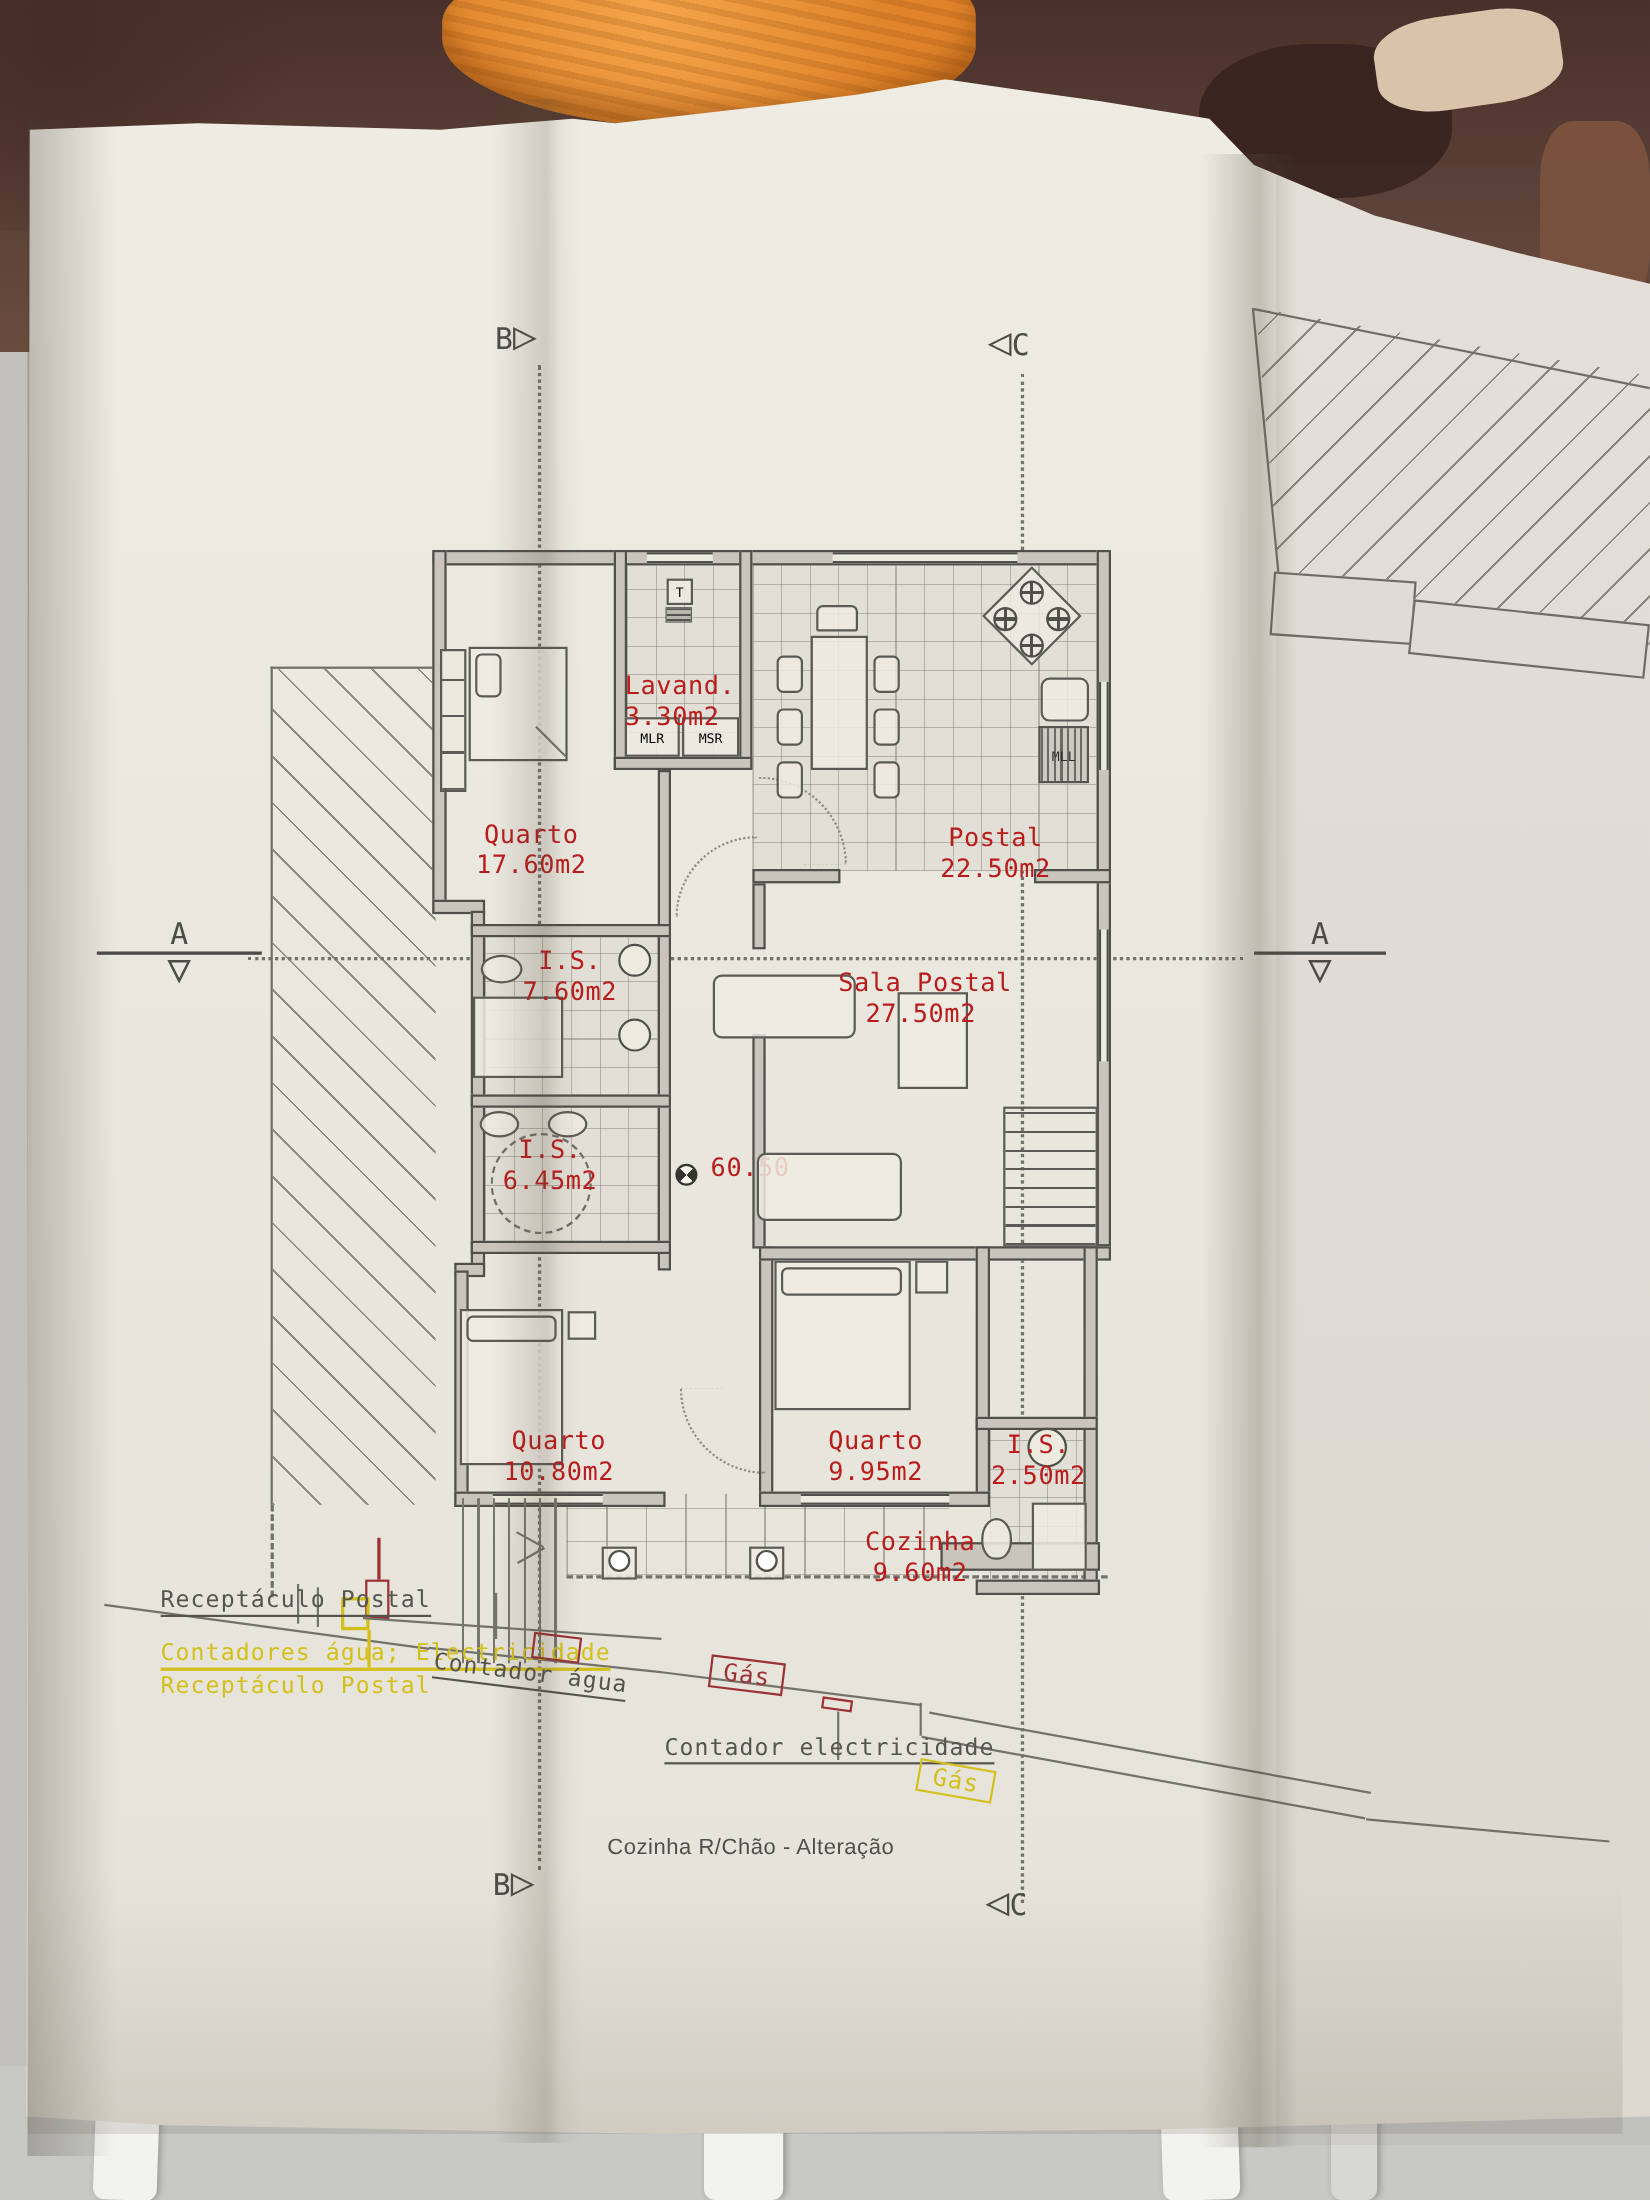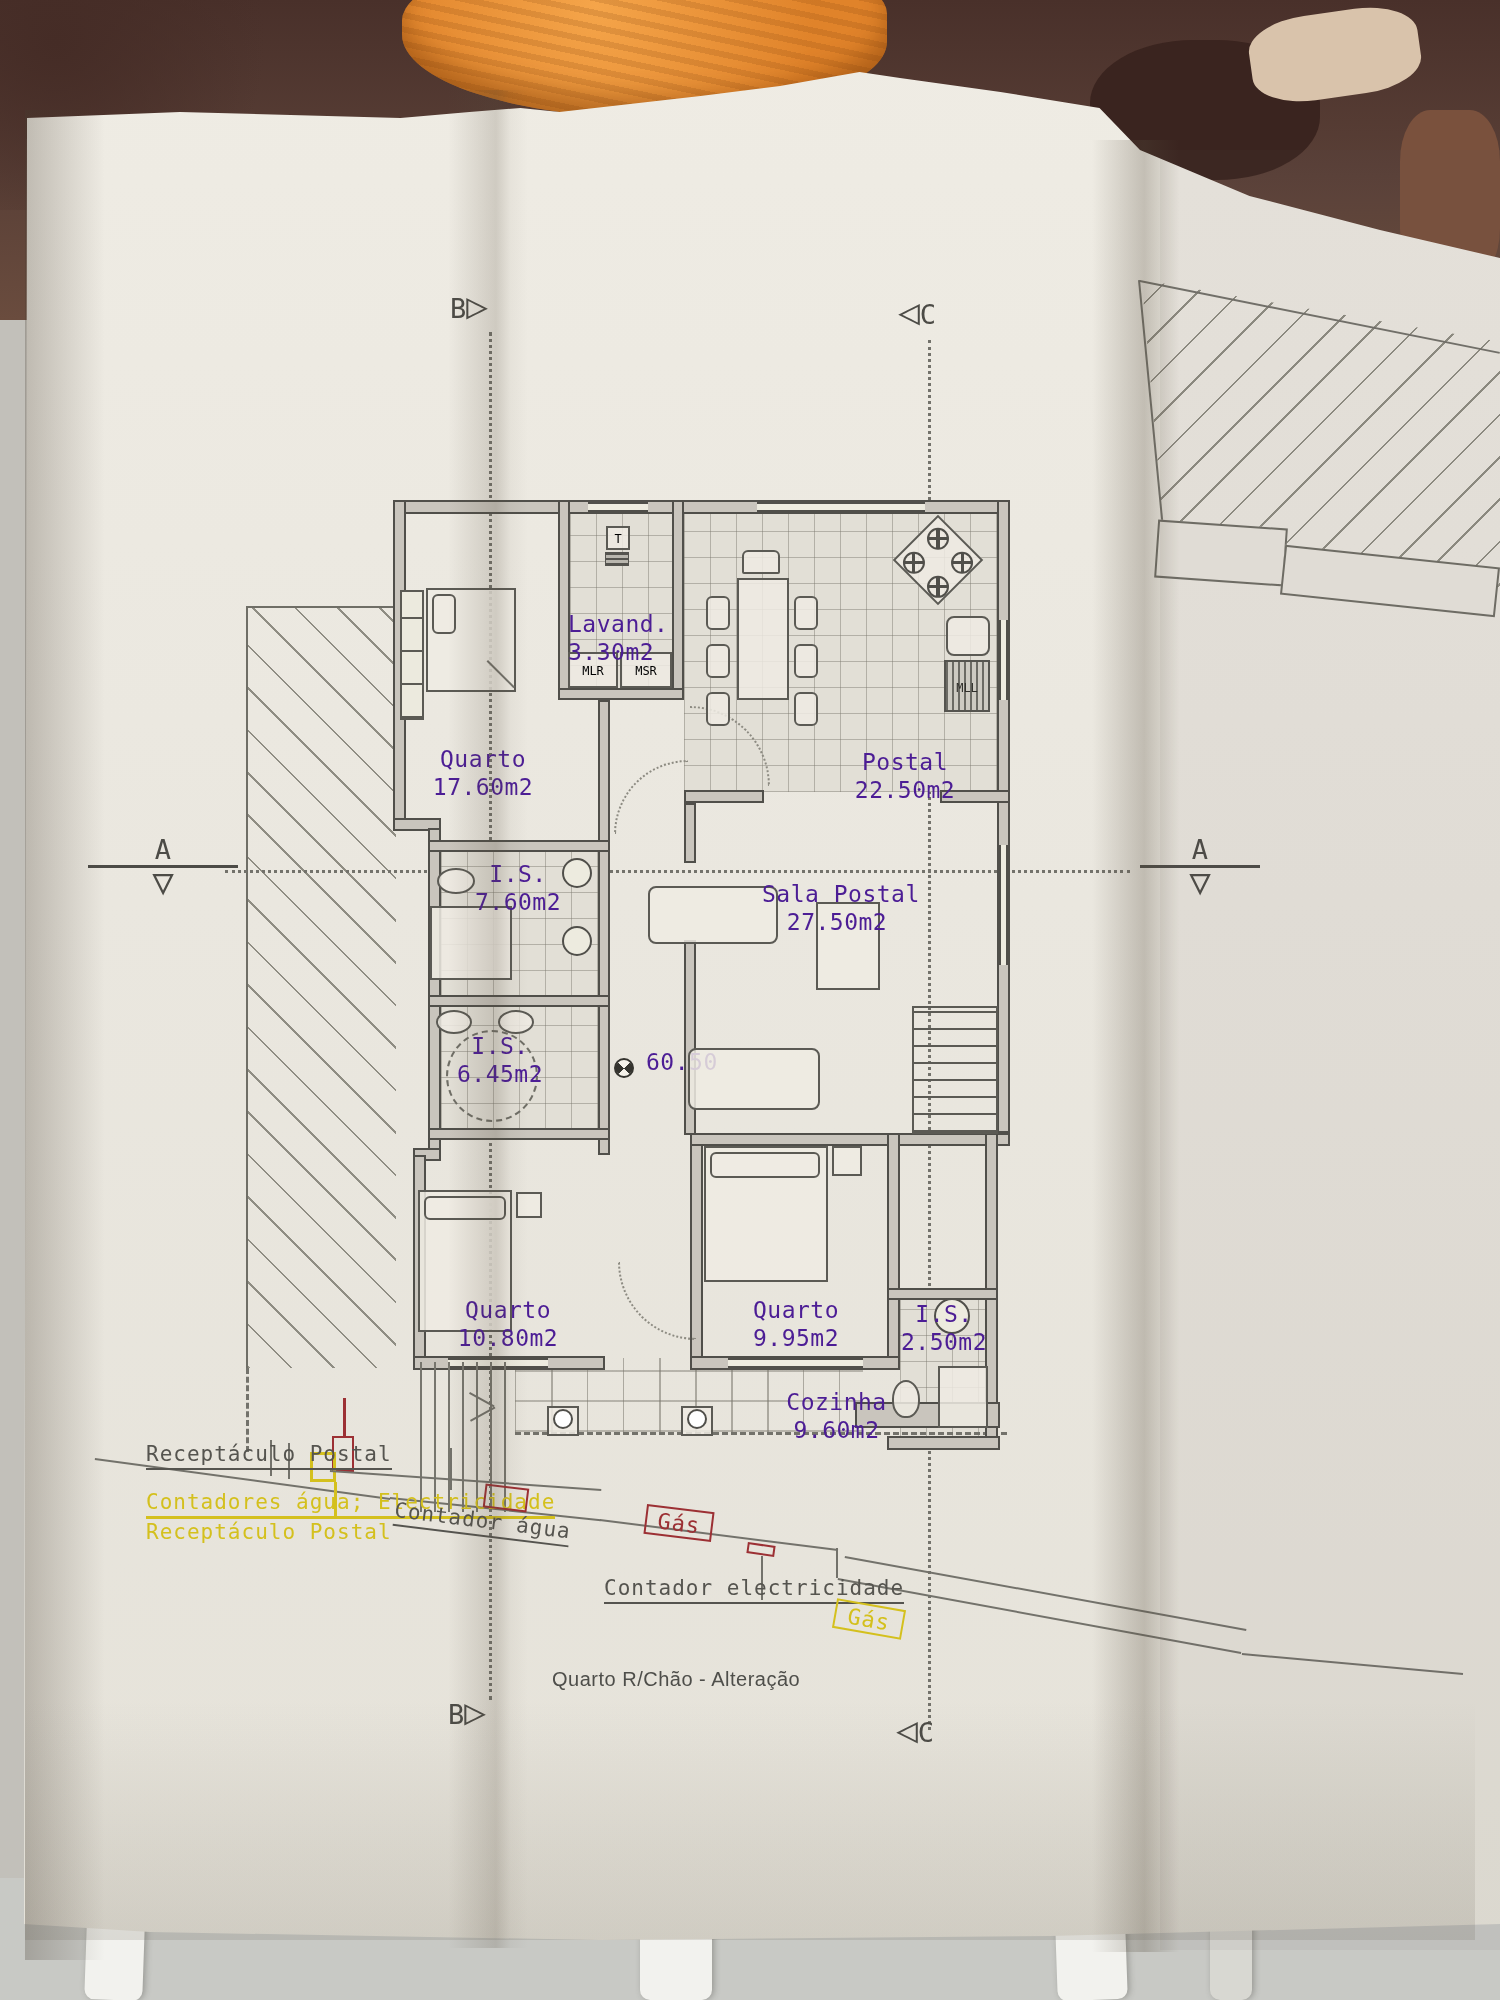--- a/index.html
+++ b/index.html
@@ -29,21 +29,21 @@
   .furn{border:2px solid #5b5a54;background:rgba(238,235,227,.85);}
   .circle{border:2px solid #504f4a;border-radius:50%;background:#edebdf;}
   .stairs{background:repeating-linear-gradient(0deg,#5b5a54 0 2px,transparent 2px 17px);border:2px solid #5b5a54;}
   .stairs-v{background:repeating-linear-gradient(90deg,#77766e 0 2px,transparent 2px 14px);}
   .dotv{border-left:3px dotted #73726b;width:0;}
   .doth{border-top:3px dotted #73726b;height:0;}
   .dashv{border-left:3px dashed #73726b;width:0;}
   .dashh{border-top:3px dashed #73726b;height:0;}
   .hline{background:#73726b;height:2px;transform-origin:0 0;}
   .vline{background:#73726b;width:2px;}
-  .lbl{color:#4c1d95;font-size:23px;line-height:1.22;text-align:center;
+  .lbl{color:#b91c1c;font-size:23px;line-height:1.22;text-align:center;
        white-space:nowrap;letter-spacing:.5px;}
   .small{font-size:12px;letter-spacing:0;line-height:1.1;}
   .sec{font-size:27px;color:#4c4b46;line-height:1;}
   .tri{font-size:36px;color:#4c4b46;line-height:.8;}
   .ann{font-size:21px;white-space:nowrap;letter-spacing:1px;color:#55544f;}
   .ylw{color:#d4c01d;}
   .red{color:#9c3034;}
   .ulg{border-bottom:2.5px solid #55544f;padding-bottom:2px;}
   .uly{border-bottom:3px solid #d4c01d;padding-bottom:2px;}
   .gasbox{border:2.5px solid;font-size:22px;text-align:center;letter-spacing:1px;}
@@ -282,21 +282,21 @@
     <span>Contador água</span></div>
   <div class="abs" style="left:484px;top:1486px;width:44px;height:24px;border:2.5px solid #9c3034;transform:rotate(7deg);"></div>
   <div class="abs gasbox red" style="left:645px;top:1508px;width:68px;height:30px;line-height:28px;transform:rotate(7deg);border-color:#9c3034;">
     <span>Gás</span></div>
   <div class="abs ann ulg" style="left:604px;top:1576px;">
     <span>Contador electricidade</span></div>
   <div class="abs gasbox ylw" style="left:834px;top:1604px;width:70px;height:30px;line-height:28px;transform:rotate(10deg);border-color:#d4c01d;">
     <span>Gás</span></div>
 
   <div class="abs" style="left:552px;top:1668px;font-family:'Liberation Sans',sans-serif;font-size:20px;color:#4e4e4a;letter-spacing:.5px;white-space:nowrap;">
-    <span>Quarto R/Chão - Alteração</span></div>
+    <span>Cozinha R/Chão - Alteração</span></div>
 
   <div class="abs shade" style="left:448px;top:90px;width:80px;height:1858px;background:linear-gradient(90deg,transparent,rgba(85,75,60,.20) 60%,rgba(85,75,60,.05) 78%,transparent);"></div>
   <div class="abs shade" style="left:1092px;top:140px;width:95px;height:1812px;background:linear-gradient(90deg,transparent,rgba(85,75,60,.28) 55%,transparent 92%);"></div>
   <div class="abs shade" style="left:1160px;top:150px;width:340px;height:1800px;background:rgba(100,92,78,.07);"></div>
   <div class="abs shade" style="left:25px;top:110px;width:80px;height:1850px;background:linear-gradient(90deg,rgba(70,60,48,.28),transparent);"></div>
   <div class="abs shade" style="left:25px;top:1700px;width:1450px;height:240px;background:linear-gradient(180deg,transparent,rgba(95,88,74,.16));"></div>
 
 </div>
 
 </body></html>

